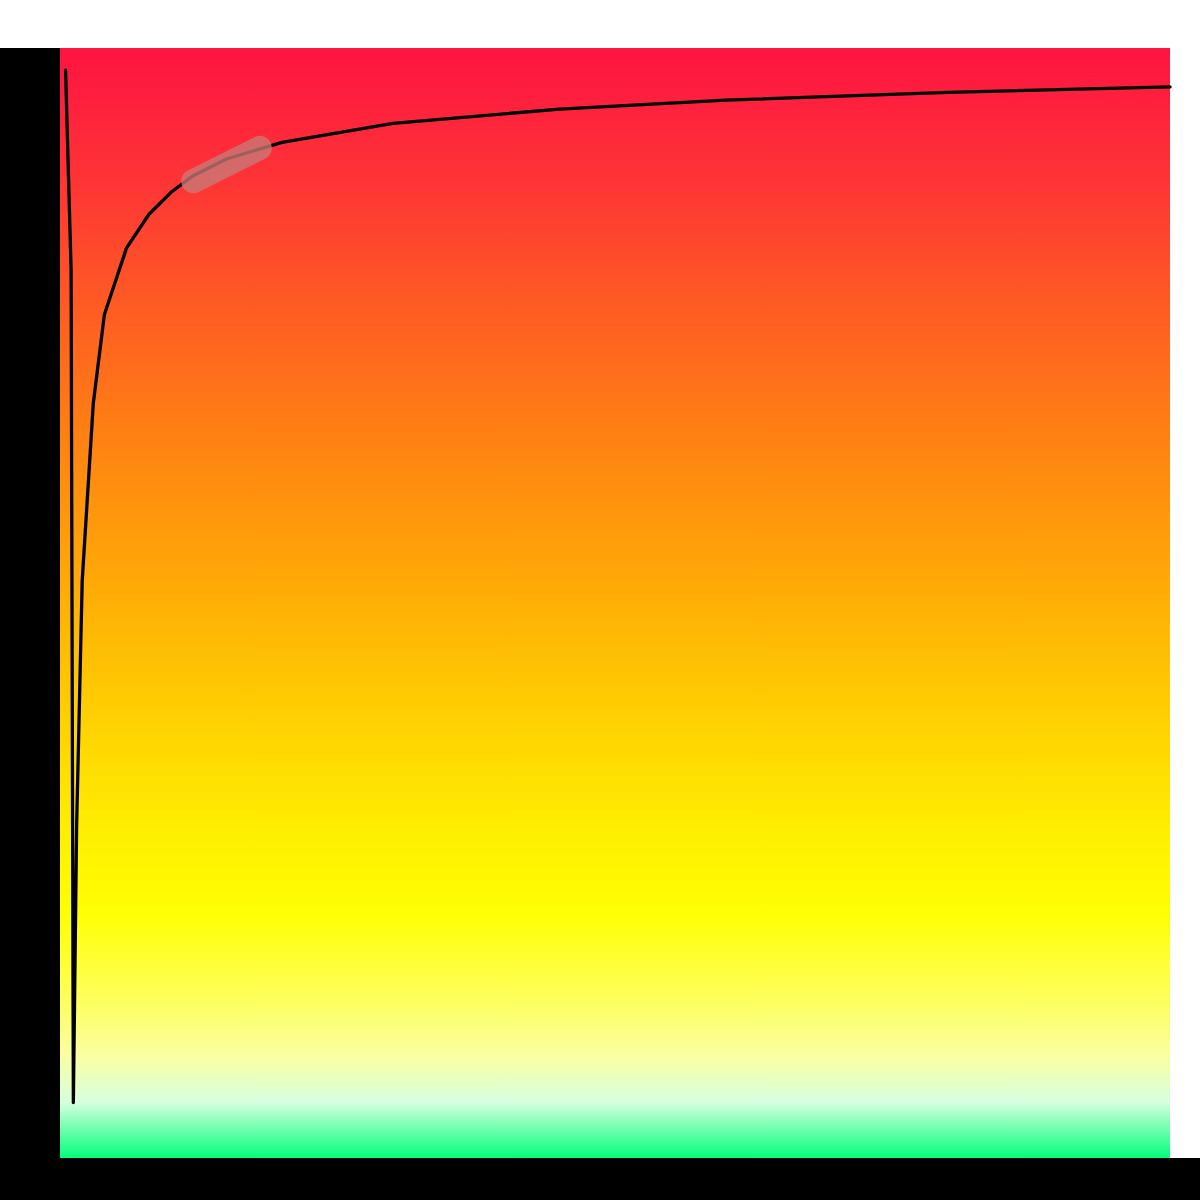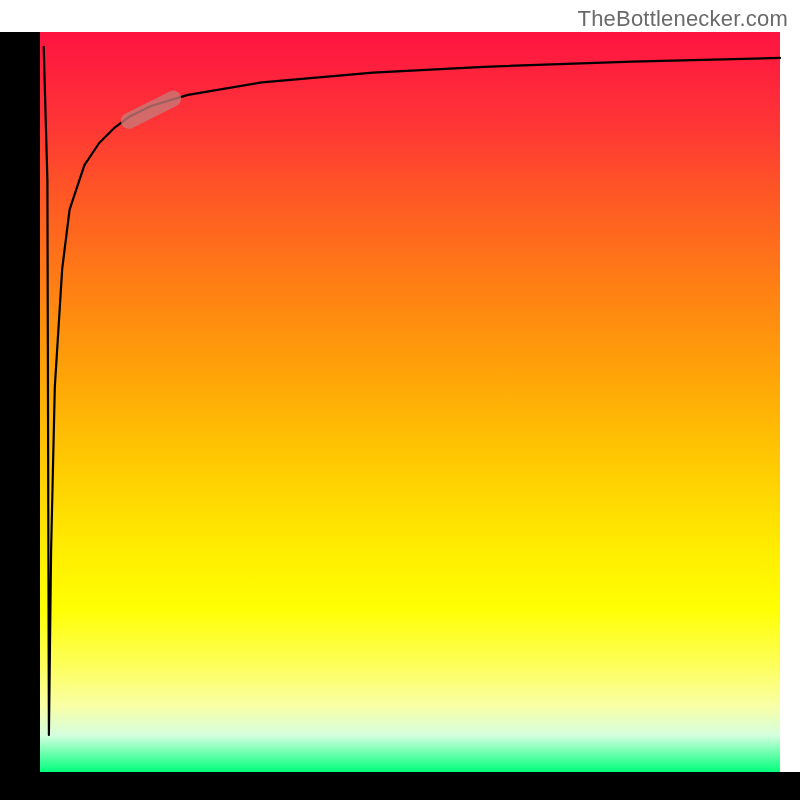--- a/index.html
+++ b/index.html
@@ -86,21 +86,20 @@
     stroke: #000;
     stroke-width: 2.2;
     stroke-linejoin: round;
     stroke-linecap: round;
   }
 </style>
 </head>
 <body>
 
 <div class="root">
-  <div class="attribution">TheBottlenecker.com</div>
 
   <div class="axis-left"></div>
   <div class="axis-bottom"></div>
 
   <div class="plot-area">
     <svg class="curve" viewBox="0 0 740 740">
       <path id="curve-path" class="curve-line" d="M3.7 14.8 L7.4 148.0 L8.9 703.0 L11.1 518.0 L14.8 355.2 L22.2 236.8 L29.6 177.6 L44.4 133.2 L59.2 111.0 L74.0 96.2 L88.8 85.1 L111.0 74.0 L148.0 62.9 L222.0 50.3 L333.0 40.7 L444.0 34.8 L592.0 29.6 L740.0 25.9"></path>
       <path id="marker-path" class="marker" d="M88.8 88.8 L133.2 66.6"></path>
     </svg>
   </div>

